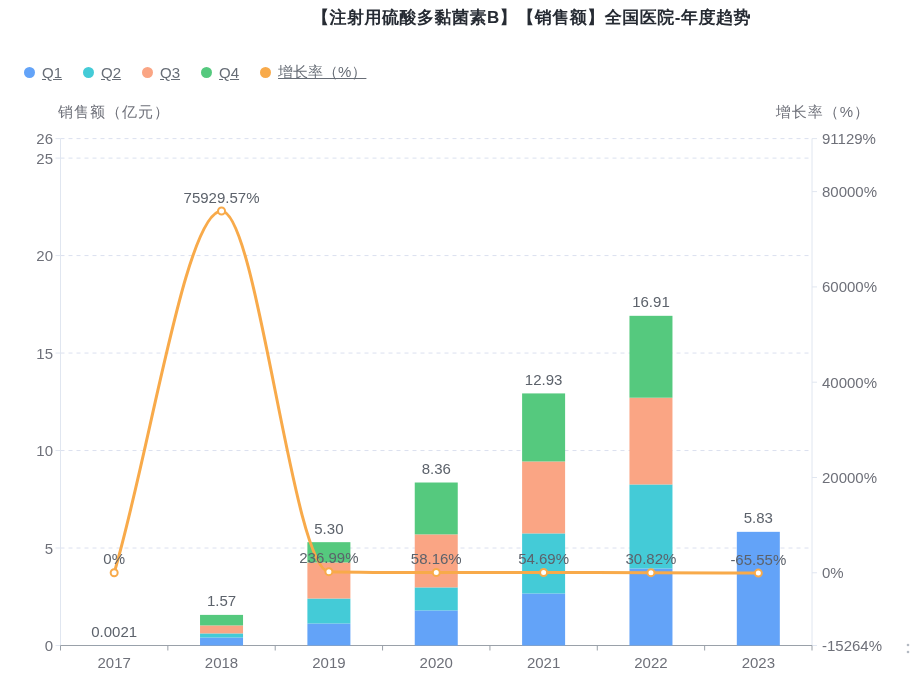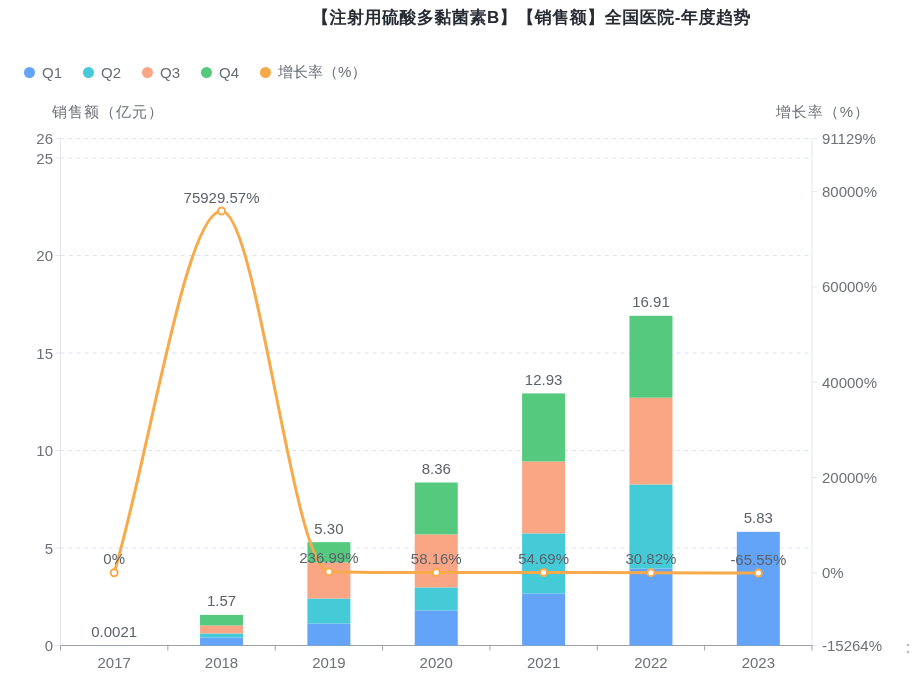--- a/index.html
+++ b/index.html
@@ -7,26 +7,26 @@
     width:913px;height:678px;position:relative;background:#ffffff;overflow:hidden;
     font-family:"Liberation Sans","DejaVu Sans",sans-serif;
   }
   .chart-title{
     position:absolute;top:6px;left:0;width:100%;text-align:center;
     transform:translateX(75px);
     font-size:17px;font-weight:bold;color:#262b33;letter-spacing:.5px;
   }
   .legend{
     position:absolute;top:63px;left:24px;display:flex;align-items:center;gap:21px;
-    font-size:15px;color:#676d76;
+    font-size:15px;color:#676d76;text-decoration:underline;
   }
   .legend-item{display:flex;align-items:center;gap:7px;cursor:pointer;}
   .legend-dot{width:11px;height:11px;border-radius:50%;display:inline-block;}
   .axis-name{position:absolute;top:103px;font-size:15px;color:#6e7079;letter-spacing:1px;}
-  .axis-name.left{left:52px;}
+  .axis-name.left{left:58px;}
   .axis-name.right{right:43px;}
   svg{position:absolute;top:0;left:0;}
   svg text{font-family:"Liberation Sans","DejaVu Sans",sans-serif;}
 </style>
 </head>
 <body>
 
 <div class="chart-title">【注射用硫酸多黏菌素B】【销售额】全国医院-年度趋势</div>
 
 <div class="legend" id="legend">

